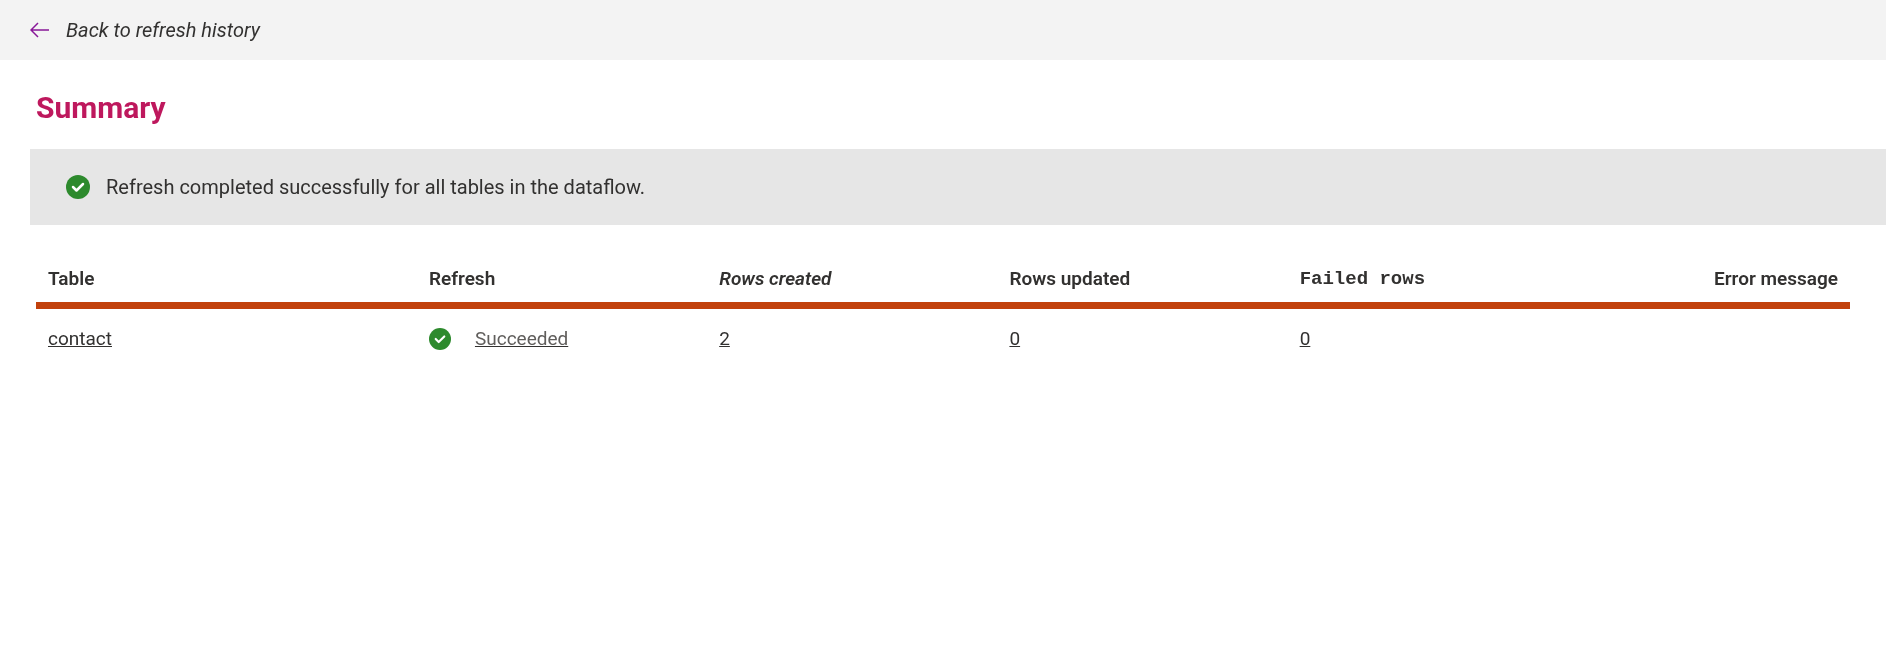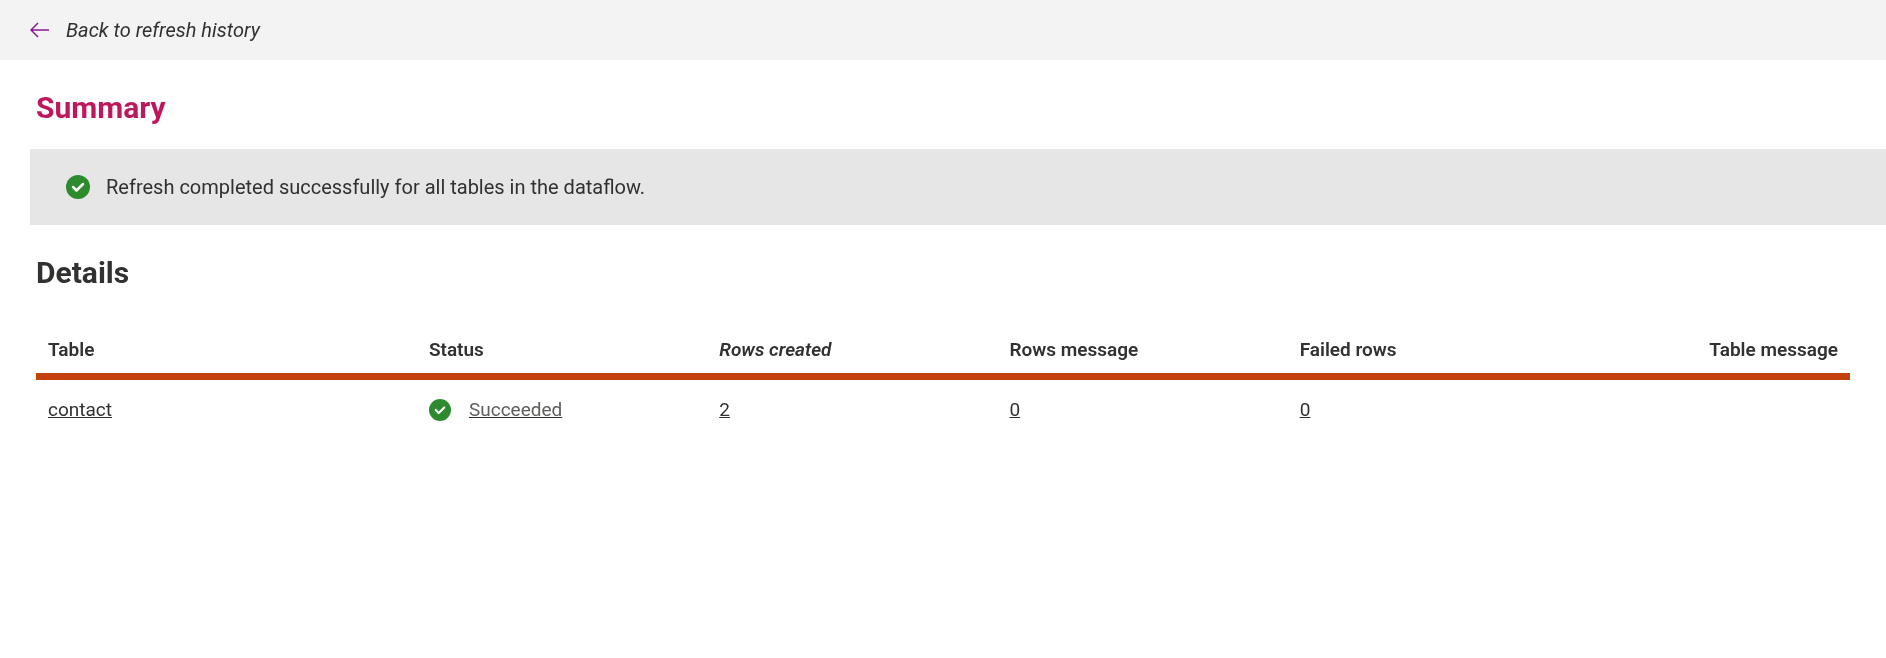--- a/index.html
+++ b/index.html
@@ -101,21 +101,21 @@
     .details-table td {
       font-size: 19px;
       color: #323130;
       padding: 18px 8px 18px 12px;
       vertical-align: middle;
       text-decoration: underline;
     }
     .status-cell {
       display: flex;
       align-items: center;
-      gap: 18px;
+      gap: 24px;
     }
     .status-check {
       width: 22px;
       height: 22px;
       border-radius: 50%;
       background: #2d8a2d;
       display: flex;
       align-items: center;
       justify-content: center;
       flex-shrink: 0;
@@ -127,21 +127,21 @@
       stroke-linecap: round;
       stroke-linejoin: round;
     }
     .status-text {
       color: #605e5c;
     }
     .col-table { width: 21%; }
     .col-status { width: 16%; }
     .col-created { width: 16%; font-style: italic; }
     .col-updated { width: 16%; }
-    .col-failed { width: 16%; }
+    .col-failed { width: 16%; font-family: Liberation Mono, monospace; }
     .col-error { width: 15%; text-align: right; }
     .details-table th.col-error { text-align: right; padding-right: 12px; }
   </style>
 </head>
 <body>
 
 <div class="header-bar">
   <span class="back-arrow">
     <svg width="20" height="16" viewBox="0 0 20 16">
       <path d="M8 1 L1 8 L8 15 M1 8 L19 8"></path>
@@ -156,31 +156,30 @@
   <div class="summary-banner">
     <span class="check-circle">
       <svg width="14" height="14" viewBox="0 0 14 14">
         <path d="M2 7 L5.5 10.5 L12 4"></path>
       </svg>
     </span>
     <span class="summary-text">Refresh completed successfully for all tables in the dataflow.</span>
   </div>
 
   <div class="details-section">
-    <h2 class="details-title">Details</h2>
 
     <table class="details-table">
       <thead>
         <tr>
           <th class="col-table">Table</th>
-          <th class="col-status">Status</th>
+          <th class="col-status">Refresh</th>
           <th class="col-created">Rows created</th>
-          <th class="col-updated">Rows message</th>
+          <th class="col-updated">Rows updated</th>
           <th class="col-failed">Failed rows</th>
-          <th class="col-error">Table message</th>
+          <th class="col-error">Error message</th>
         </tr>
       </thead>
       <tbody>
         <tr>
           <td>contact</td>
           <td>
             <div class="status-cell">
               <span class="status-check">
                 <svg width="12" height="12" viewBox="0 0 14 14">
                   <path d="M2 7 L5.5 10.5 L12 4"></path>

